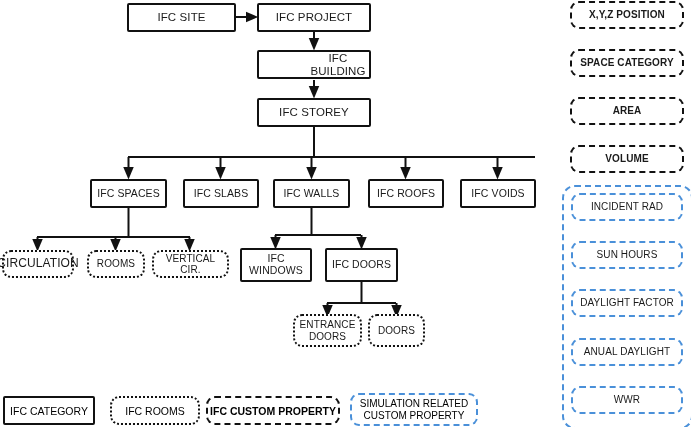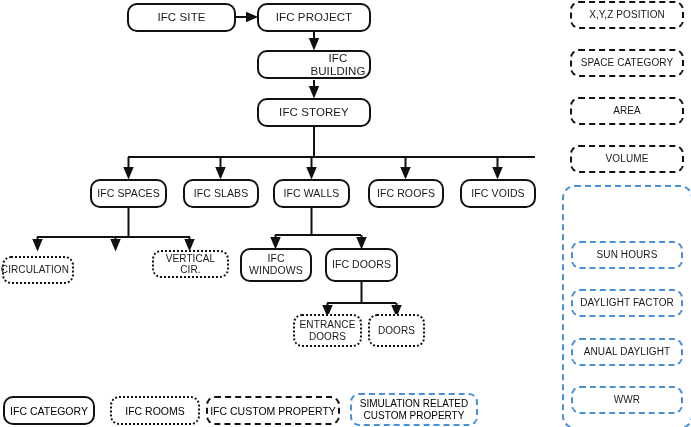--- a/index.html
+++ b/index.html
@@ -9,25 +9,25 @@
 
   svg#edges{position:absolute;left:0;top:0;width:691px;height:427px;}
 
   .node{position:absolute;box-sizing:border-box;display:flex;
         align-items:center;justify-content:center;text-align:center;
         background:#ffffff;color:#1a1a1a;line-height:1.12;
         letter-spacing:.1px;}
   .node span{display:block;padding:0 3px;}
 
   
-  .t-category{border:2.2px solid #111;border-radius:10px;}
+  .t-category{border:2.2px solid #111;border-radius:2px;}
   
   .t-type{border:2px dotted #111;border-radius:9px;}
   
-  .t-custom{border:2.2px dashed #111;border-radius:9px;}
+  .t-custom{border:2.2px dashed #111;border-radius:9px;font-weight:bold;}
   
   .t-sim{border:2px dashed #4a90d9;border-radius:9px;}
   .t-simgroup{border:2px dashed #4a90d9;border-radius:13px;background:transparent;}
 
   .legend-item{position:absolute;box-sizing:border-box;display:flex;
                align-items:center;justify-content:center;text-align:center;
                background:#fff;}
 </style>
 </head>
 <body>
@@ -98,22 +98,25 @@
   <div class="node t-category" style="left:183px;top:179px;width:76px;height:29px;font-size:10.5px;">
     <span>IFC SLABS</span>
   </div>
   <div class="node t-category" style="left:368px;top:179px;width:76px;height:29px;font-size:10.5px;">
     <span>IFC ROOFS</span>
   </div>
   <div class="node t-category" style="left:460px;top:179px;width:76px;height:29px;font-size:10.5px;">
     <span>IFC VOIDS</span>
   </div>
 
-  <div class="node t-type" style="left:2px;top:256px;width:72px;height:28px;font-size:10px;justify-content:flex-end;">
+  <div class="node t-type" style="left:2px;top:250px;width:72px;height:28px;font-size:12px;">
     <span>CIRCULATION</span>
+  </div>
+  <div class="node t-type" style="left:87px;top:250px;width:58px;height:28px;font-size:10px;">
+    <span>ROOMS</span>
   </div>
   <div class="node t-type" style="left:152px;top:250px;width:77px;height:28px;font-size:10px;">
     <span>VERTICAL CIR.</span>
   </div>
 
   <div class="node t-category" style="left:240px;top:248px;width:72px;height:34px;font-size:10.5px;">
     <span>IFC WINDOWS</span>
   </div>
   <div class="node t-category" style="left:325px;top:248px;width:73px;height:34px;font-size:10.5px;">
     <span>IFC DOORS</span>
@@ -134,20 +137,23 @@
   </div>
   <div class="node t-custom" style="left:570px;top:97px;width:114px;height:28px;font-size:10px;">
     <span>AREA</span>
   </div>
   <div class="node t-custom" style="left:570px;top:145px;width:114px;height:28px;font-size:10px;">
     <span>VOLUME</span>
   </div>
 
   <div class="t-simgroup" style="position:absolute;left:562px;top:185px;width:127px;height:240px;"></div>
 
+  <div class="node t-sim" style="left:571px;top:193px;width:112px;height:28px;font-size:10px;">
+    <span>INCIDENT RAD</span>
+  </div>
   <div class="node t-sim" style="left:571px;top:241px;width:112px;height:28px;font-size:10px;">
     <span>SUN HOURS</span>
   </div>
   <div class="node t-sim" style="left:571px;top:289px;width:112px;height:28px;font-size:10px;">
     <span>DAYLIGHT FACTOR</span>
   </div>
   <div class="node t-sim" style="left:571px;top:338px;width:112px;height:28px;font-size:10px;">
     <span>ANUAL DAYLIGHT</span>
   </div>
   <div class="node t-sim" style="left:571px;top:386px;width:112px;height:28px;font-size:10px;">

